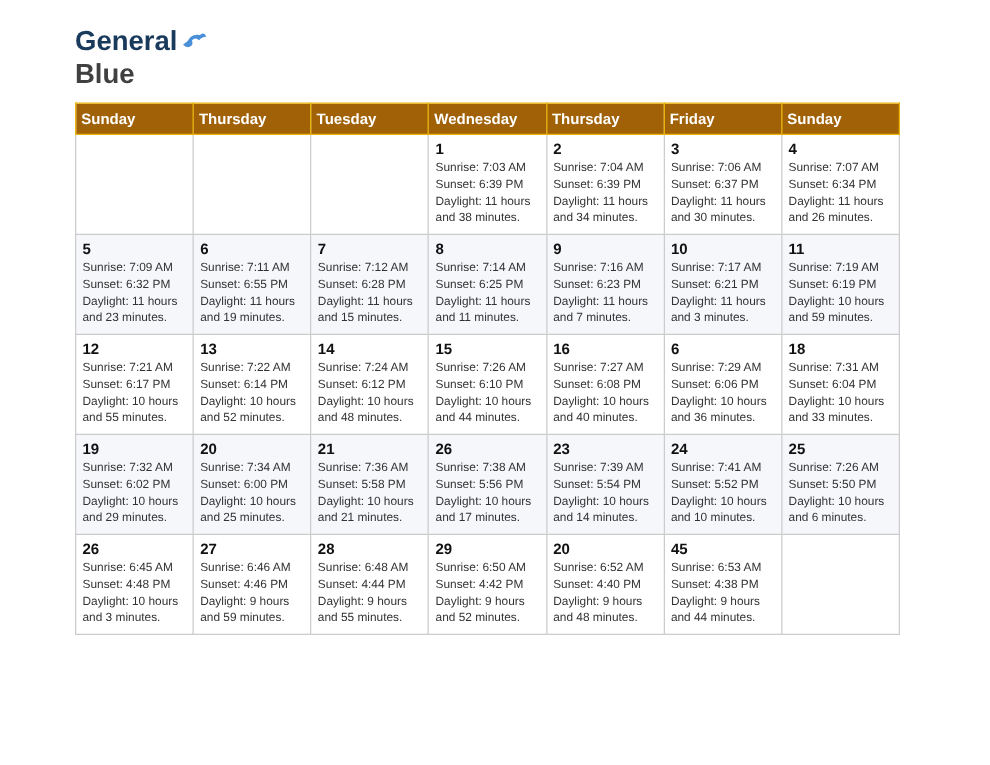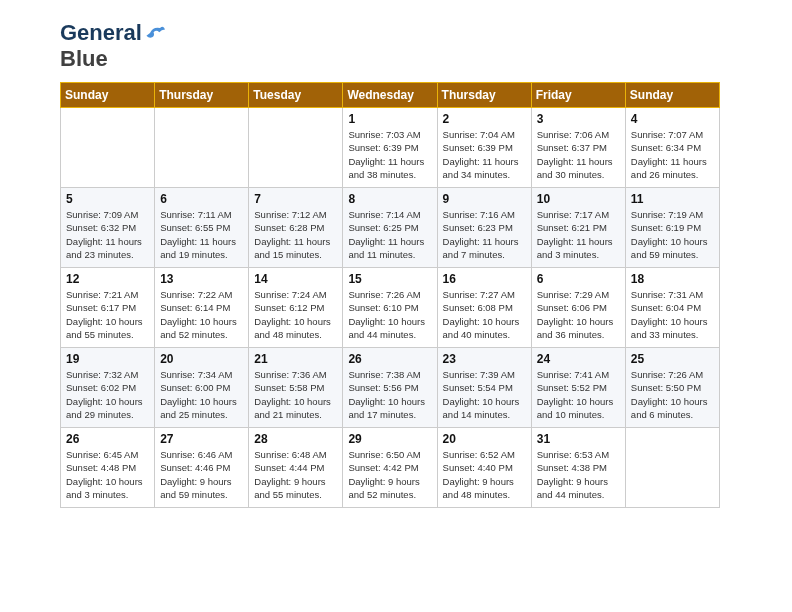--- a/index.html
+++ b/index.html
@@ -299,21 +299,21 @@
 Sunset: 4:42 PM
 Daylight: 9 hours and 52 minutes.</div>
           </td>
           <td>
             <span class="day-num">20</span>
             <div class="day-info">Sunrise: 6:52 AM
 Sunset: 4:40 PM
 Daylight: 9 hours and 48 minutes.</div>
           </td>
           <td>
-            <span class="day-num">31</span>
+            <span class="day-num">45</span>
             <div class="day-info">Sunrise: 6:53 AM
 Sunset: 4:38 PM
 Daylight: 9 hours and 44 minutes.</div>
           </td>
           <td class="empty"></td>
         </tr>
       </tbody>
   </table>
 </div>
 

